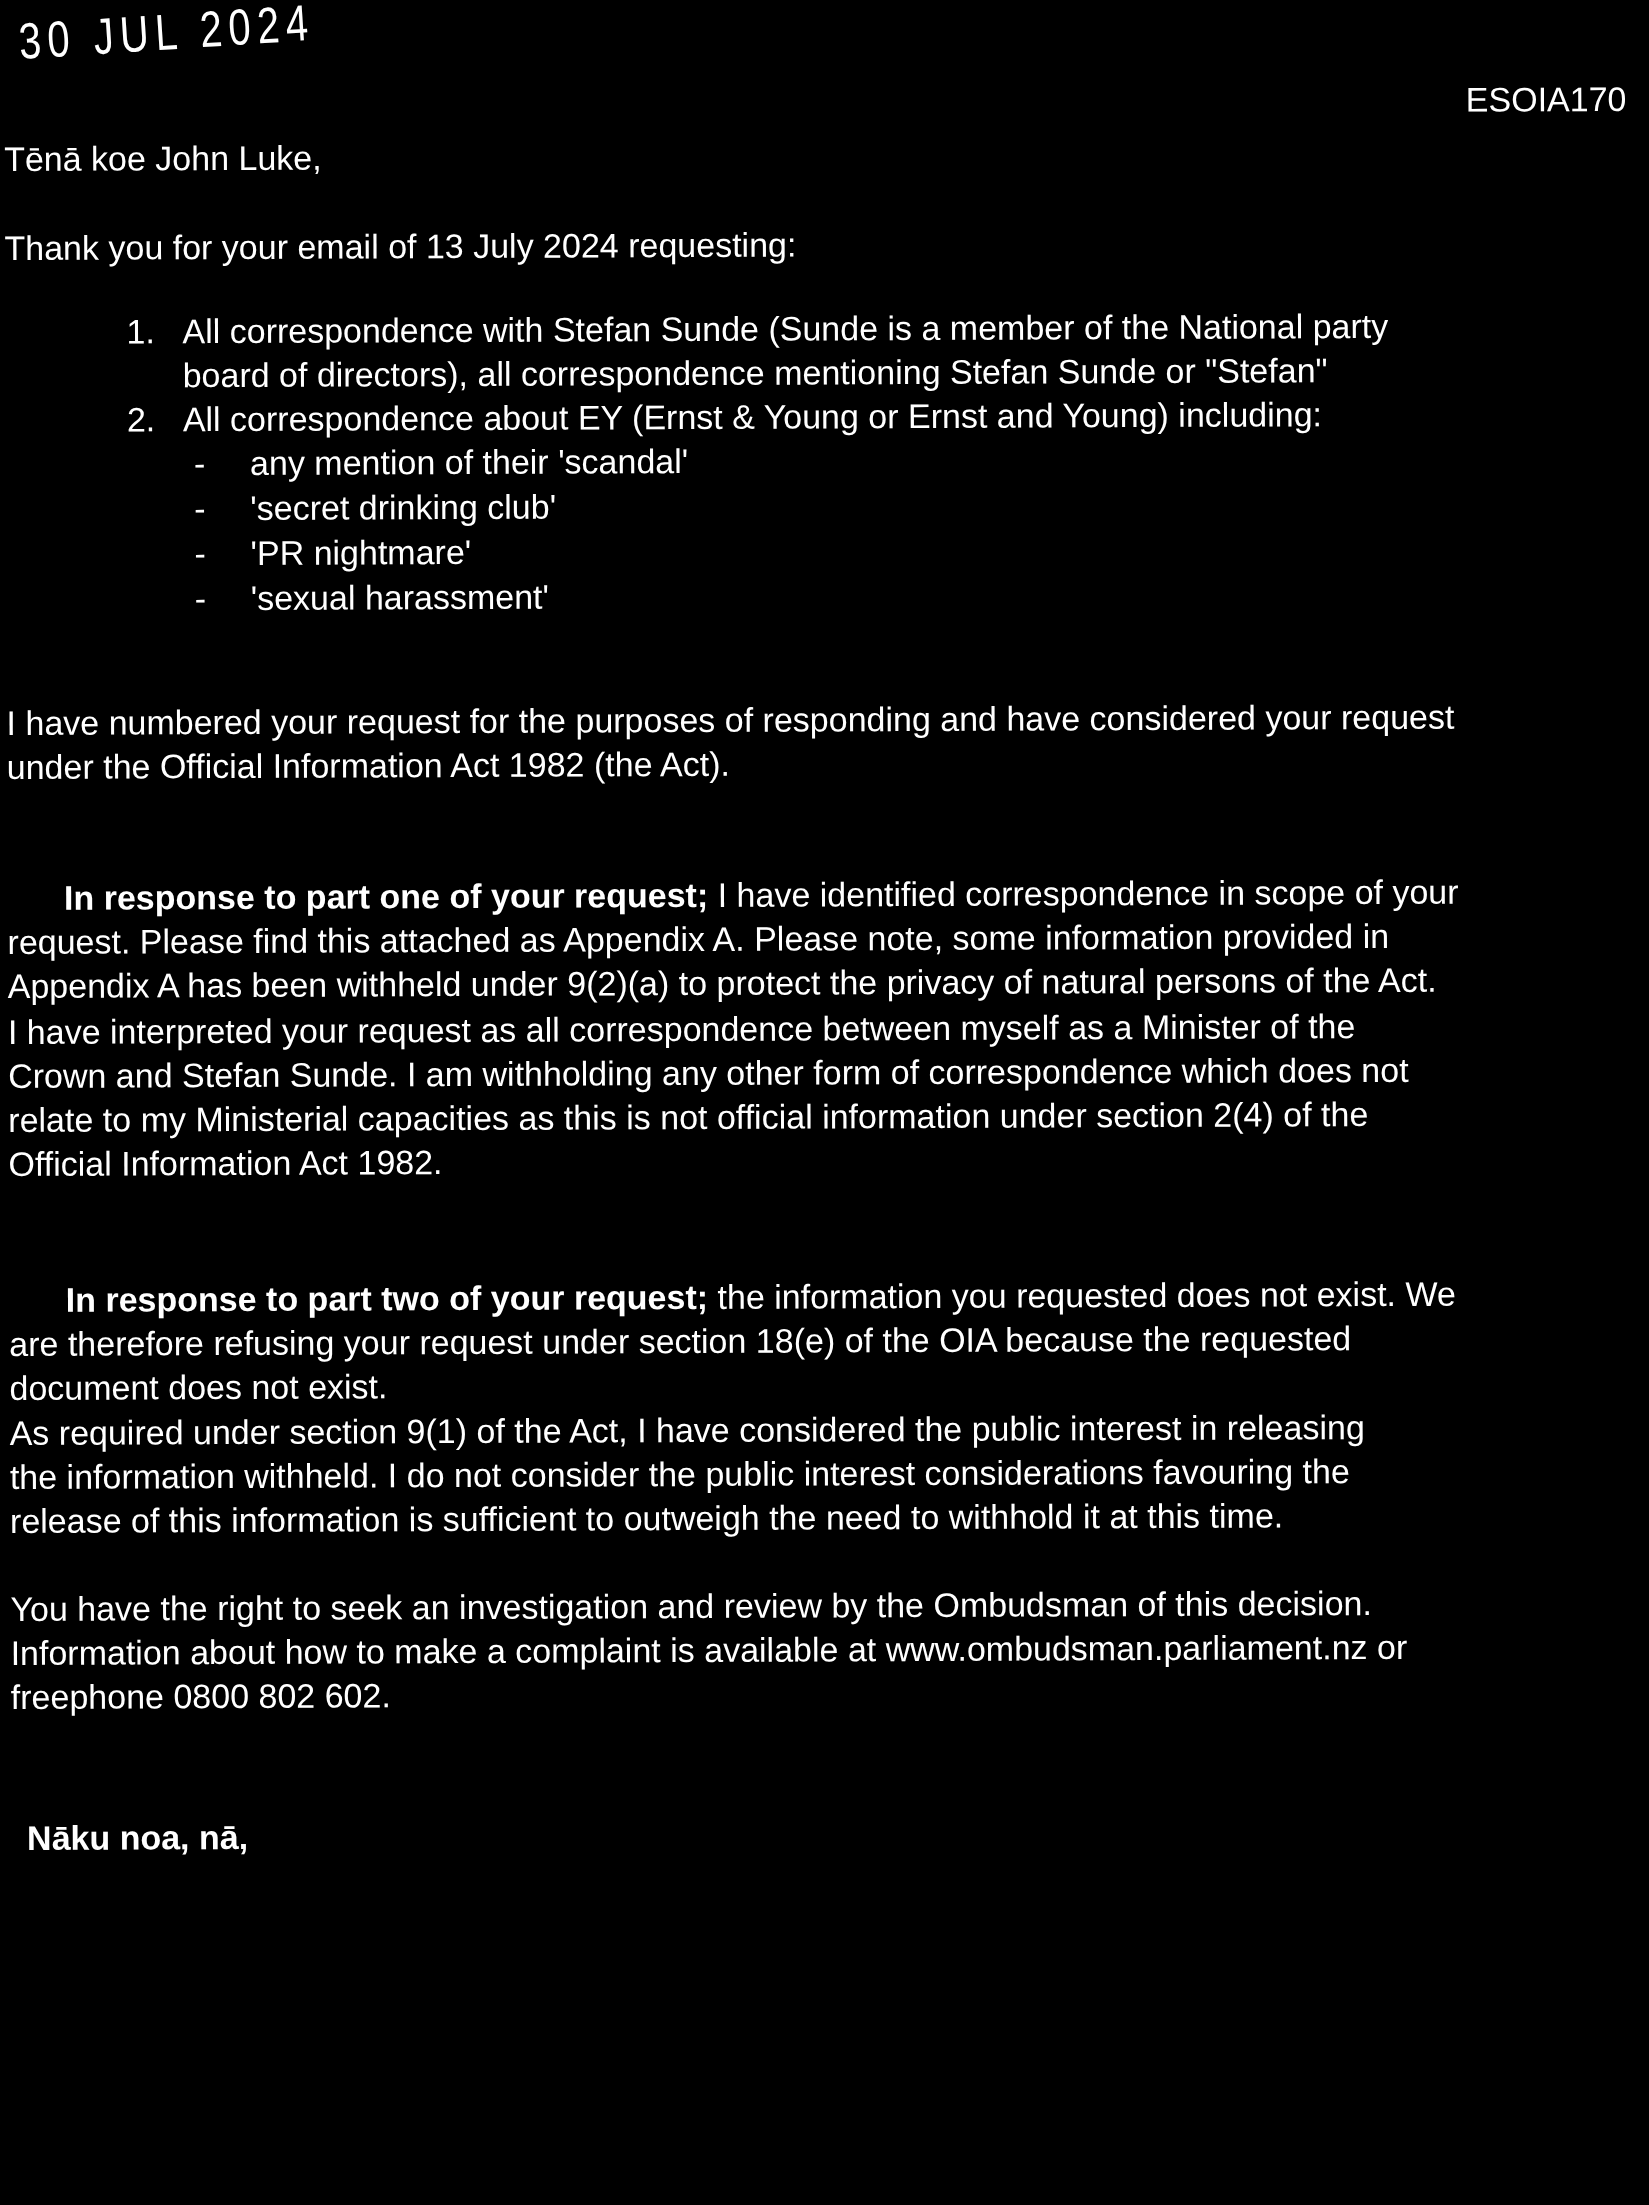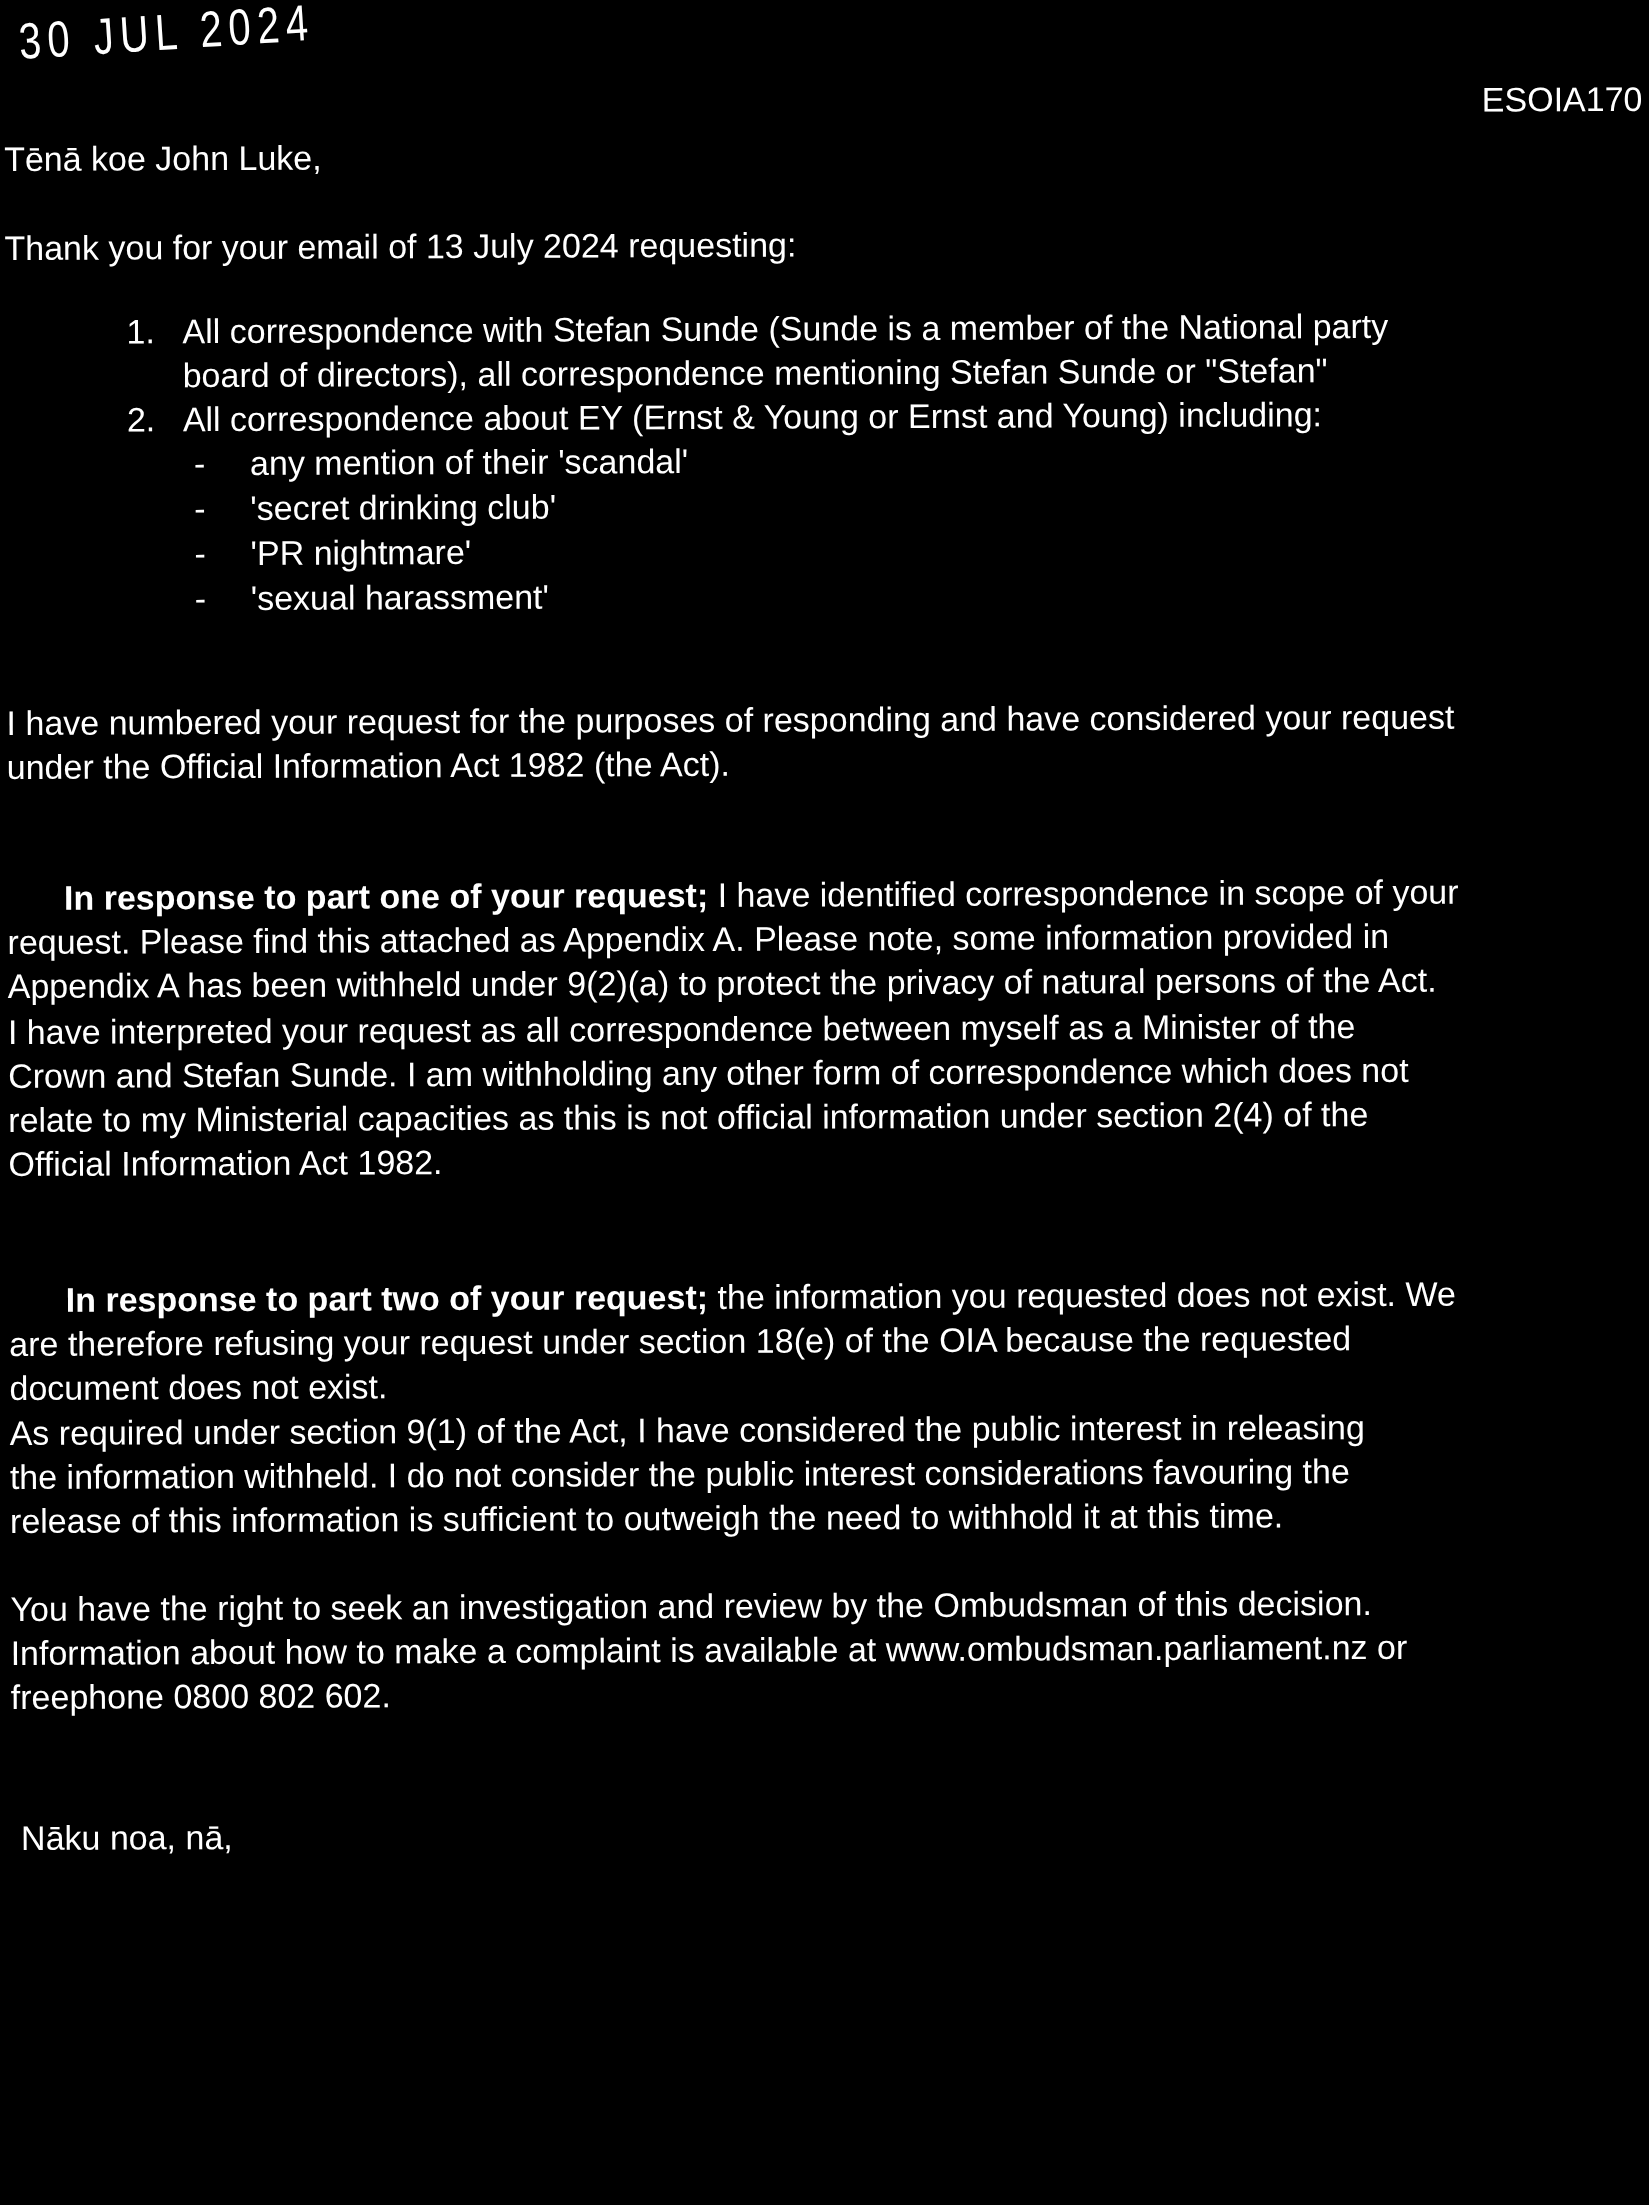--- a/index.html
+++ b/index.html
@@ -35,41 +35,41 @@
     position: absolute;
     left: 17px;
     top: 15px;
     font-size: 47px;
     line-height: 49px;
     letter-spacing: 7.6px;
     white-space: pre;
     transform: rotate(-3.5deg) scale(0.85, 1.08);
     transform-origin: left top;
   }
-  .ref        { right: 8px;  top: 84px; }
+  .ref        { right: 24px;  top: 84px; }
   .greeting   { left: 3.4px;   top: 137px; }
   .intro      { left: 3.4px;   top: 226px; }
 
   .list       { position: absolute; left: 125px; top: 310px; }
   .list-row   { display: flex; }
   .list-num   { flex: 0 0 56px; white-space: pre; }
   .list-text  { white-space: pre; }
 
   .sublist    { position: absolute; left: 192px; top: 442px; line-height: 45px; }
   .sub-row    { display: flex; }
   .sub-dash   { flex: 0 0 56px; white-space: pre; }
   .sub-text   { white-space: pre; }
 
   .p-numbered    { left: 3.4px; top: 701px; }
   .p-partone     { left: 3.4px; top: 832px; }
   .p-interpreted { left: 3.4px; top: 1010px; }
   .p-parttwo     { left: 3.4px; top: 1234px; }
   .p-public      { left: 3.4px; top: 1411px; }
   .p-ombudsman   { left: 3.4px; top: 1587px; }
-  .closing       { left: 13px; top: 1816px; }
+  .closing       { left: 19px; top: 1816px; font-weight: bold; }
   .signature     { left: 3.4px; top: 2124px; }
 </style>
 </head>
 <body>
 
 <div class="page">
   <div class="tilt">
 
     <div class="stamp">30 JUL 2024</div>
 

